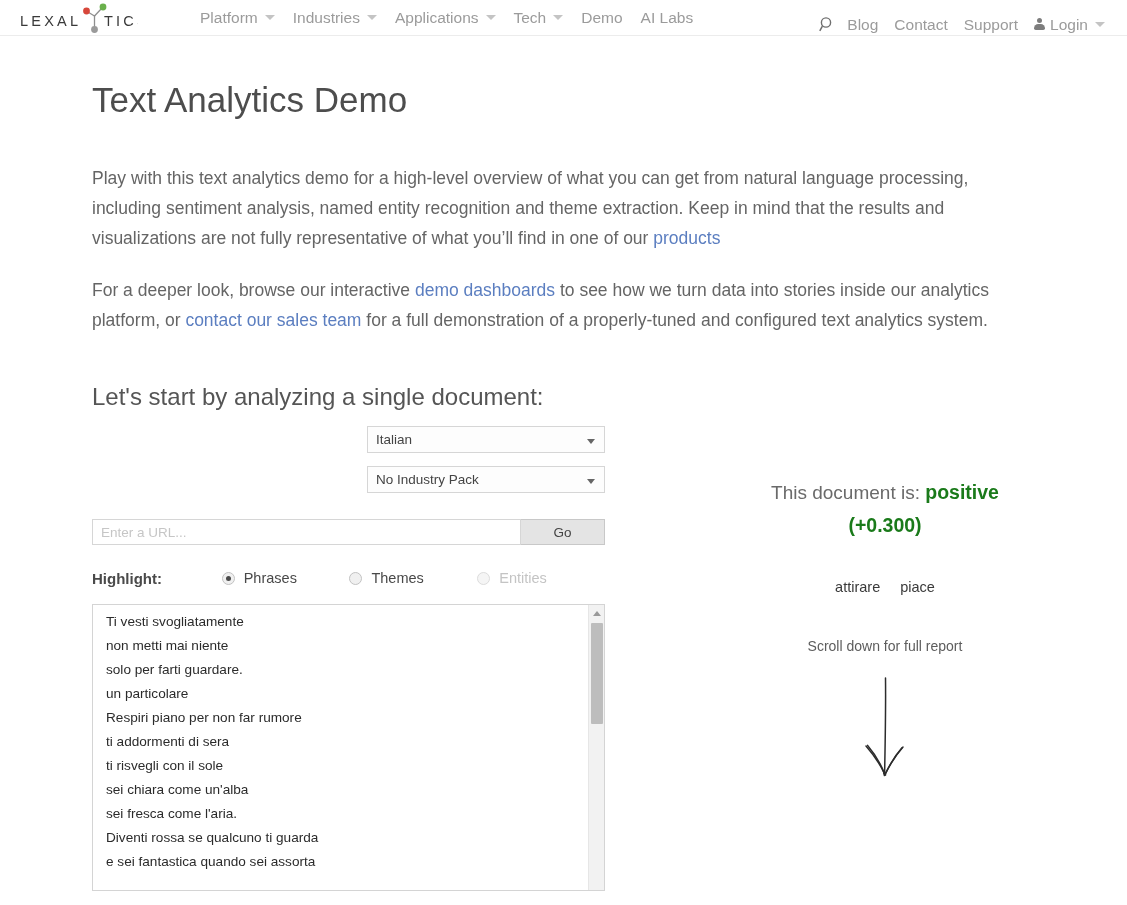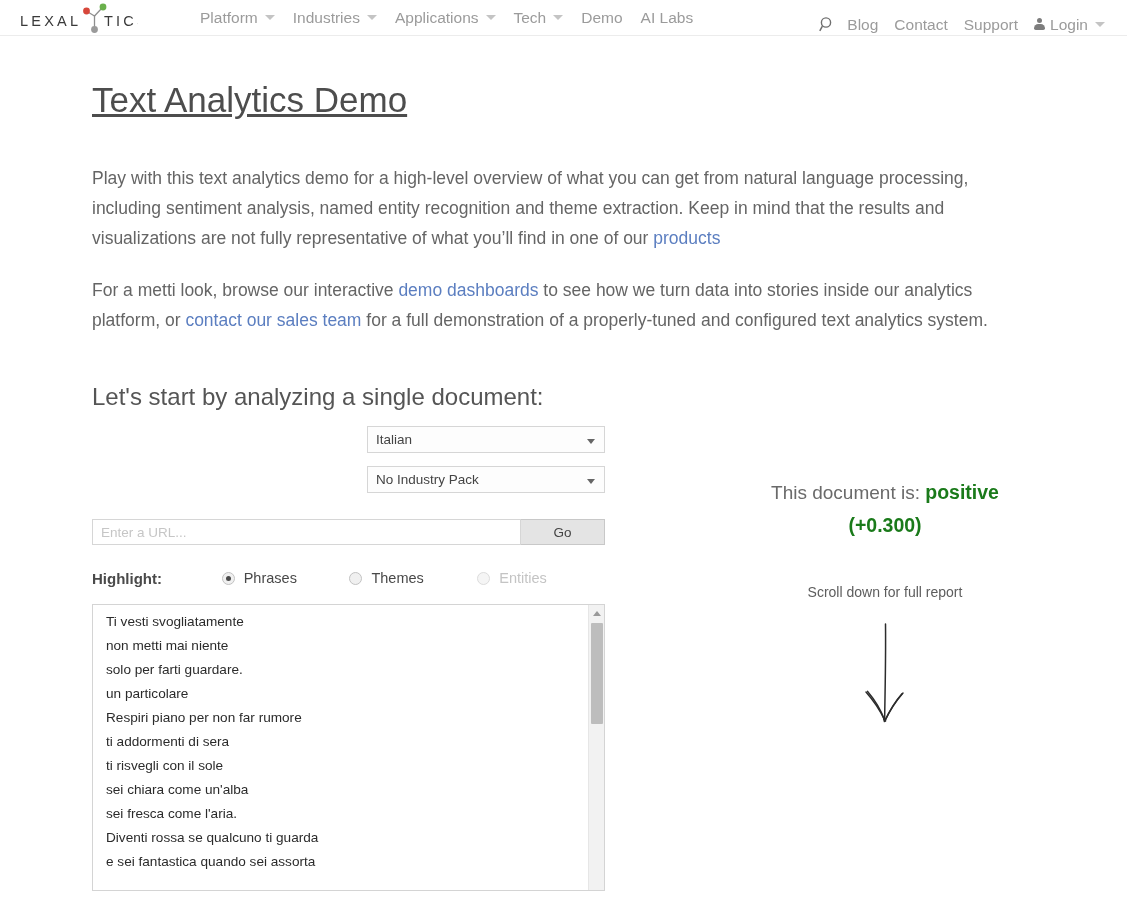--- a/index.html
+++ b/index.html
@@ -91,21 +91,20 @@
   .page {
     padding: 0 0 0 92px;
     position: relative;
   }
   h1.page-title {
     font-size: 35px;
     font-weight: 400;
     color: #4d4d4d;
     margin: 44px 0 0 0;
     letter-spacing: 0px;
-    text-decoration: underline;
   }
   p.intro {
     font-size: 17.5px;
     line-height: 30px;
     color: #656565;
     margin: 43px 0 0 0;
     max-width: 925px;
   }
   p.intro.second { margin-top: 22px; }
   a.link { color: #5b7ec0; text-decoration: none; cursor: pointer; }
@@ -377,21 +376,21 @@
 
 <div class="page">
 
   <h1 class="page-title">Text Analytics Demo</h1>
 
   <p class="intro">
     <span>Play with this text analytics demo for a high-level overview of what you can get from natural language processing, including sentiment analysis, named entity recognition and theme extraction. Keep in mind that the results and visualizations are not fully representative of what you’ll find in one of our </span><a class="link">products</a>
   </p>
 
   <p class="intro second">
-    <span>For a metti look, browse our interactive </span><a class="link">demo dashboards</a><span> to see how we turn data into stories inside our analytics platform, or </span><a class="link">contact our sales team</a><span> for a full demonstration of a properly-tuned and configured text analytics system.</span>
+    <span>For a deeper look, browse our interactive </span><a class="link">demo dashboards</a><span> to see how we turn data into stories inside our analytics platform, or </span><a class="link">contact our sales team</a><span> for a full demonstration of a properly-tuned and configured text analytics system.</span>
   </p>
 
   <h2 class="section-title">Let's start by analyzing a single document:</h2>
 
   <div class="form-area">
 
     <div class="select-row">
       <div class="styled-select">
         <span>Italian</span>
         <span class="sel-caret"></span>
@@ -452,20 +451,24 @@
     </div>
   </div>
 
   <div class="results">
     <div class="verdict">
       <span>This document is:</span>
       <span class="sent">positive</span>
       <span class="score">(+0.300)</span>
     </div>
 
+    <div class="cloud">
+      <span class="term">attirare</span>
+      <span class="term">piace</span>
+    </div>
 
     <div class="scroll-note">Scroll down for full report</div>
 
     <div class="arrow-doodle">
       <svg width="64" height="112" viewBox="0 0 64 112">
         <g fill="none" stroke="#2c2c2c" stroke-width="1.5" stroke-linecap="round">
           <path d="M32.5 2 C32.9 34, 32.2 66, 31.6 98"></path>
           <path d="M31.6 98 C27 88, 20 78, 13 70"></path>
           <path d="M31.6 98 C27.5 87, 21.5 77.5, 14.6 69.4"></path>
           <path d="M31.8 99 C36.5 89, 43 79, 50 71"></path>

